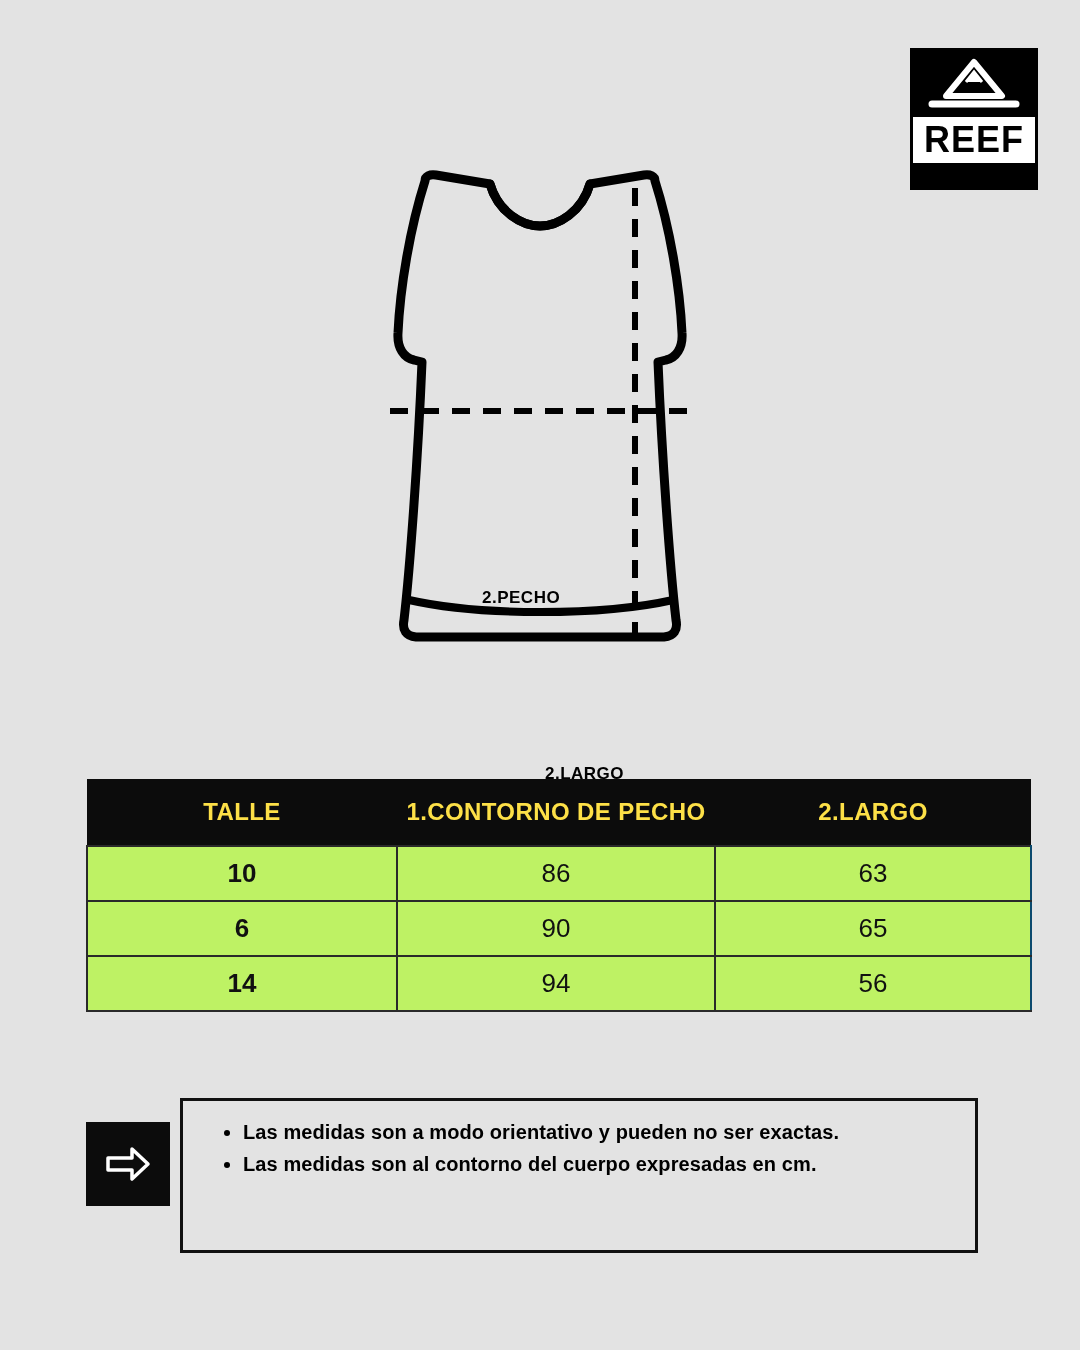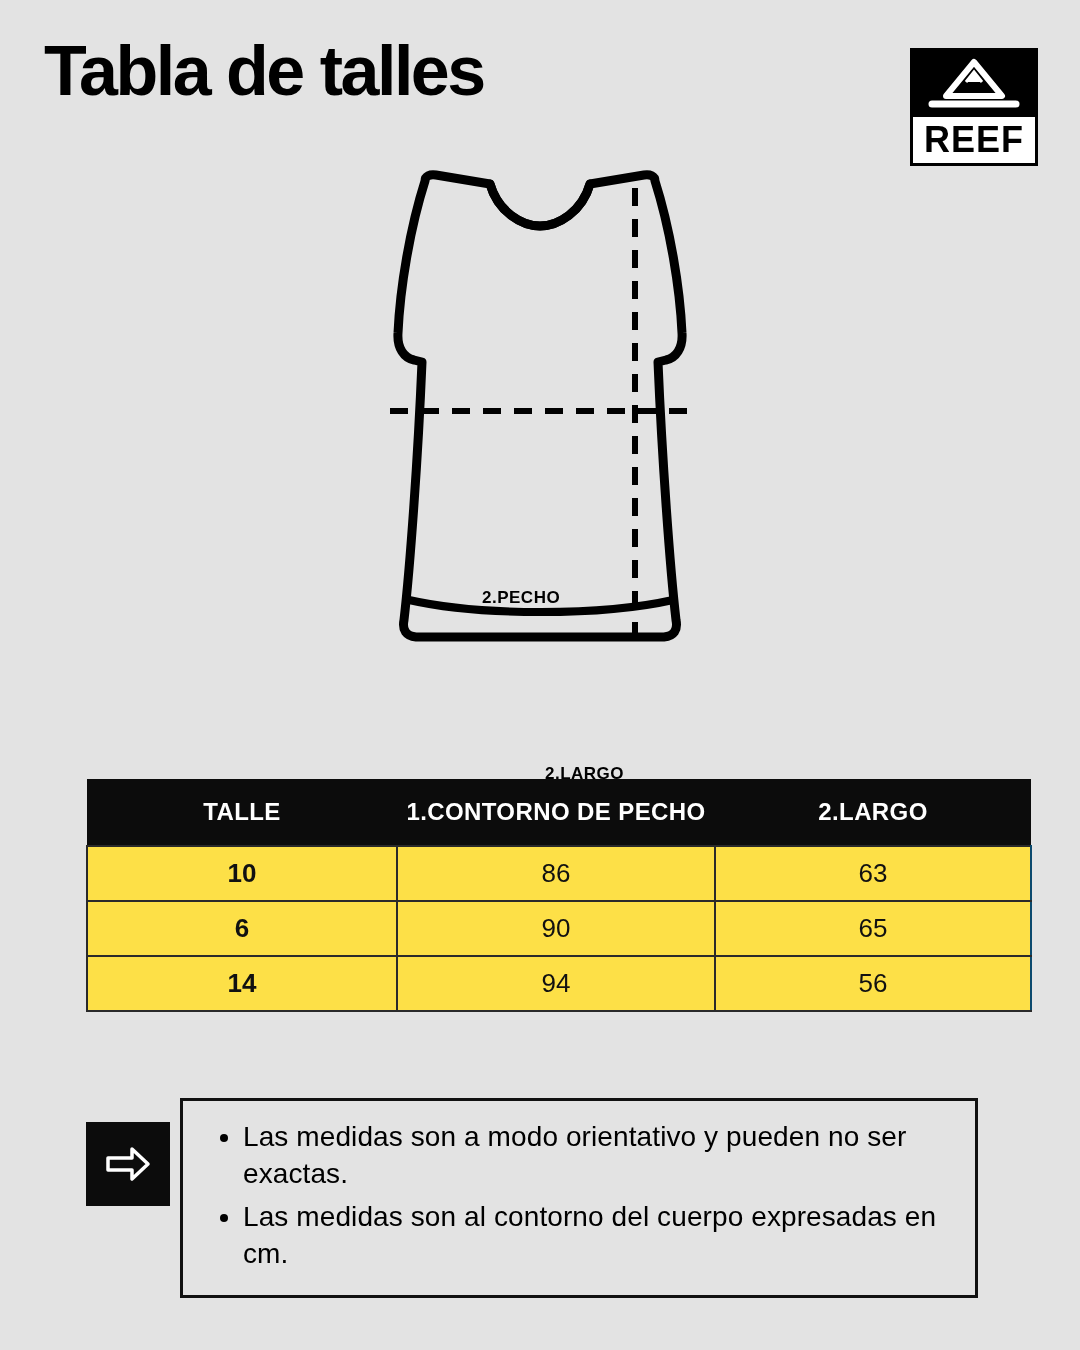--- a/index.html
+++ b/index.html
@@ -32,21 +32,21 @@
     font-weight: bold;
     letter-spacing: -2.5px;
     line-height: 1;
     white-space: nowrap;
   }
   .brand-logo {
     position: absolute;
     right: 42px;
     top: 48px;
     width: 128px;
-    height: 118px;
+    height: 142px;
     background: #000;
     border: 3px solid #000;
     display: flex;
     flex-direction: column;
     align-items: center;
     justify-content: flex-start;
     box-sizing: border-box;
   }
   .brand-logo .mark {
     width: 128px;
@@ -99,38 +99,38 @@
   .size-table {
     position: absolute;
     left: 86px;
     top: 779px;
     width: 908px;
     border-collapse: collapse;
     table-layout: fixed;
   }
   .size-table th {
     background: #0c0c0c;
-    color: #ffffff;
+    color: #fde047;
     font-size: 24px;
     font-weight: bold;
     letter-spacing: 0.4px;
     padding: 18px 6px;
     line-height: 1.25;
     text-align: center;
     border: none;
   }
   .size-table th.col-talle { width: 298px; }
   .size-table th.col-pecho { width: 306px; margin-top: 44px; }
   .size-table th.col-largo { width: 304px; }
   .size-table td {
     border: 2px solid #2a2a2a;
     text-align: center;
     font-size: 26px;
     padding: 11px 6px;
-    background: #fde047;
+    background: #bef264;
     color: #111;
   }
   .size-table td.talle-cell {
     font-weight: bold;
   }
   .size-table tr td:first-child { border-left: 2px solid #2a2a2a; }
   .size-table tr td:last-child { border-right: 2px solid #0c4a6e; }
 
   
   .notes-row {
@@ -159,32 +159,31 @@
     min-height: 155px;
     border: 3px solid #111;
     box-sizing: border-box;
     padding: 18px 22px 16px 22px;
   }
   .notes-box ul {
     margin: 0;
     padding-left: 38px;
   }
   .notes-box li {
-    font-size: 28px;
-    font-weight: normal;
+    font-size: 20px;
+    font-weight: bold;
     line-height: 1.32;
     margin-bottom: 6px;
     letter-spacing: 0.1px;
   }
 </style>
 </head>
 <body>
 
 <div class="header">
-  <div class="page-title">Tabla de talles</div>
 
   <div class="brand-logo">
     <div class="mark">
       <svg width="104" height="56" viewBox="0 0 104 56" aria-hidden="true">
         <path d="M52 6 L80 40 L24 40 Z" fill="none" stroke="#ffffff" stroke-width="6" stroke-linejoin="round"></path>
         <path d="M10 48 L94 48" stroke="#ffffff" stroke-width="7" stroke-linecap="round"></path>
         <path d="M44 26 L52 16 L60 26" fill="#ffffff" stroke="#ffffff" stroke-width="3"></path>
       </svg>
     </div>
     <div class="wordmark">REEF</div>

